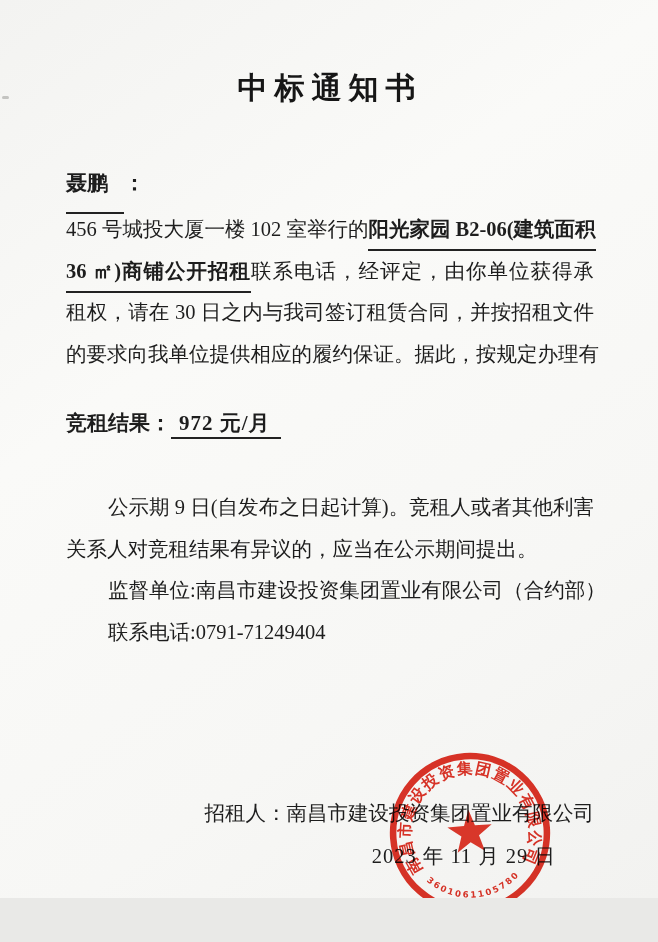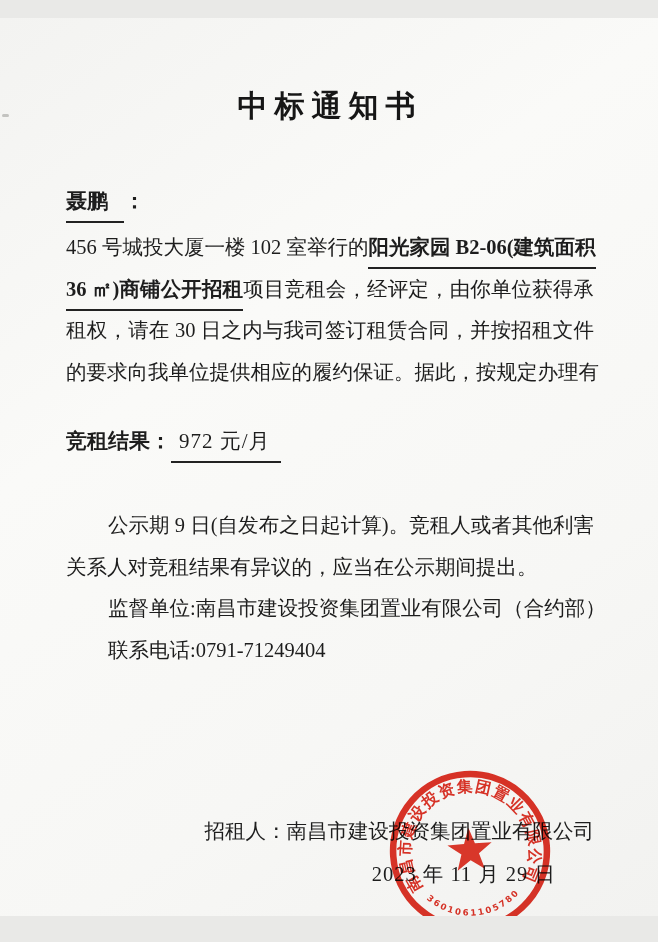--- a/index.html
+++ b/index.html
@@ -1,19 +1,19 @@
 <!DOCTYPE html>
 <html><head>
 <meta charset="utf-8">
 <style>
   html,body{margin:0;padding:0;background:#e9e9e7;}
   .page{
     position:relative;
     width:658px;height:898px;
-    margin:18px auto;
+    margin:0 auto;
     background:linear-gradient(145deg,#f3f3f1 0%,#fafaf8 35%,#f7f7f5 70%,#f2f2f0 100%);
     font-family:"Liberation Serif","DejaVu Serif",serif;
     color:#1d1d1d;
     overflow:hidden;
     box-sizing:border-box;
   }
   .content{padding:0 64px 0 66px;}
   .doc-title{
     margin-top:68px;
     text-align:center;
@@ -24,21 +24,21 @@
   }
   .addressee{
     margin-top:60px;
     font-size:21px;
     font-weight:bold;
     height:32px;
   }
   .addressee .name{
     border-bottom:2.5px solid #222;
     padding-right:16px;
-    padding-bottom:8px;
+    padding-bottom:17px;
   }
   .para{font-size:20.5px;}
   .p1{margin-top:8px;}
   .line{
     line-height:41.5px;
     text-align:justify;
     text-align-last:justify;
     white-space:nowrap;
   }
   .line.natural{text-align-last:auto;}
@@ -48,23 +48,23 @@
     border-bottom:2.5px solid #222;
     padding-bottom:9px;
   }
   .result-row{
     margin-top:32px;
     font-size:21px;
     line-height:32px;
   }
   .result-label{font-weight:bold;}
   .result-value{
-    font-weight:400;
+    font-weight:700;
     border-bottom:2.5px solid #222;
-    padding:0 10px 8px 8px;
+    padding:0 10px 2px 8px;
     letter-spacing:1px;
   }
   .p2{margin-top:48px;}
   .sig-line{
     position:absolute;
     font-size:20.5px;
     white-space:nowrap;
   }
   .sig-lessor{top:799px;right:64px;}
   .sig-date{top:842px;right:102px;letter-spacing:1px;}
@@ -89,21 +89,21 @@
   <div class="scan-speck"></div>
 
   <div class="content">
 
     <div class="doc-title">中标通知书</div>
 
     <div class="addressee"><span class="name">聂鹏</span><span>：</span></div>
 
     <div class="para p1">
       <div class="line"><span>456 号城投大厦一楼 102 室举行的</span><span class="em-underline">阳光家园 B2-06(建筑面积</span></div>
-      <div class="line"><span class="em-underline">36 ㎡)商铺公开招租</span><span>项目竞租会，经评定，由你单位获得承</span></div>
+      <div class="line"><span class="em-underline">36 ㎡)商铺公开招租</span><span>联系电话，经评定，由你单位获得承</span></div>
       <div class="line">租权，请在 30 日之内与我司签订租赁合同，并按招租文件</div>
       <div class="line">的要求向我单位提供相应的履约保证。据此，按规定办理有</div>
     </div>
 
     <div class="result-row"><span class="result-label">竞租结果：</span><span class="result-value">972 元/月</span></div>
 
     <div class="para p2">
       <div class="line indent">公示期 9 日(自发布之日起计算)。竞租人或者其他利害</div>
       <div class="line natural">关系人对竞租结果有异议的，应当在公示期间提出。</div>
       <div class="line indent natural">监督单位:南昌市建设投资集团置业有限公司（合约部）</div>

